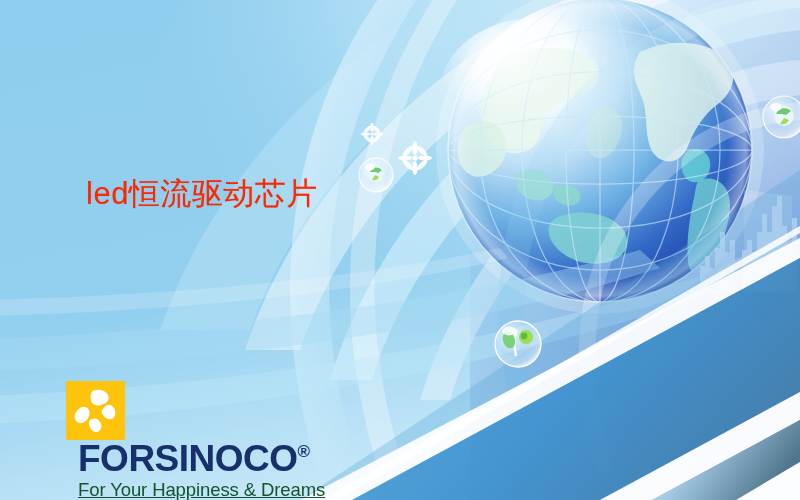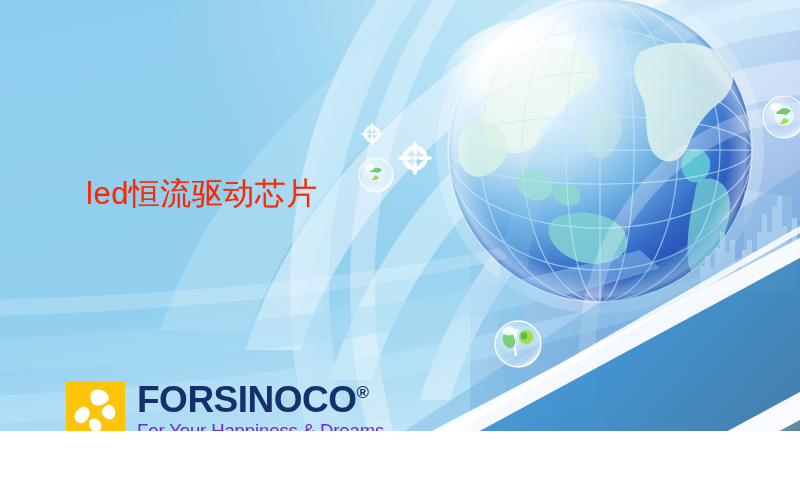--- a/index.html
+++ b/index.html
@@ -7,21 +7,21 @@
     padding: 0;
     background: #ffffff;
   }
   body {
     font-family: "Liberation Sans", sans-serif;
   }
 
   #stage {
     position: relative;
     width: 800px;
-    height: 431px;
+    height: 500px;
     overflow: hidden;
     background: #8ecdee;
   }
 
   #stage svg.layer {
     position: absolute;
     left: 0;
     top: 0;
     width: 800px;
     height: 500px;
@@ -46,20 +46,21 @@
     margin-left: 14px;
   }
 
   
   #logo {
     position: absolute;
     left: 66px;
     top: 381px;
     display: flex;
     align-items: flex-start;
+    flex-direction: column;
   }
   #logo-mark {
     width: 59px;
     height: 59px;
     background: #fdc40b;
     flex: 0 0 auto;
   }
   #logo-mark svg { display: block; }
   #logo-text {
     margin-left: 12px;
@@ -73,24 +74,25 @@
     line-height: 0.96;
     white-space: nowrap;
   }
   .wordmark .reg {
     font-size: 17px;
     vertical-align: 14px;
     letter-spacing: 0;
   }
   .tagline {
     font-size: 18.5px;
-    color: #6d28d9;
+    color: #14532d;
     letter-spacing: -0.1px;
     margin-top: 2px;
     white-space: nowrap;
+    text-decoration: underline;
   }
 </style>
 </head>
 <body>
 
 <div id="stage">
 
   <svg class="layer" viewBox="0 0 800 500">
     <defs>
 

